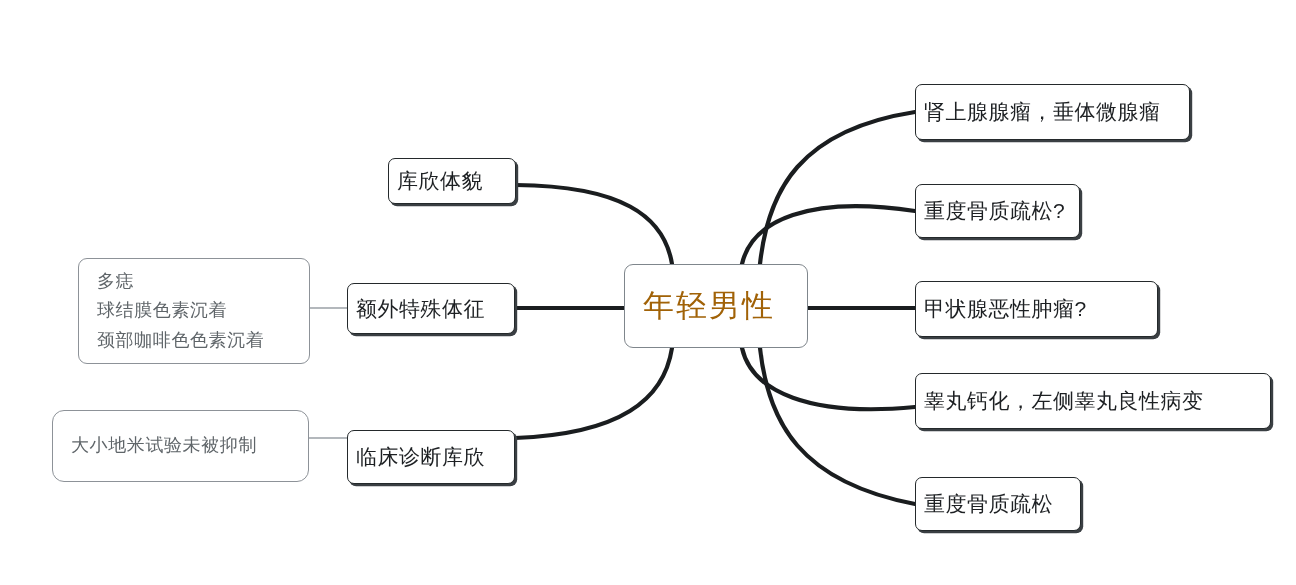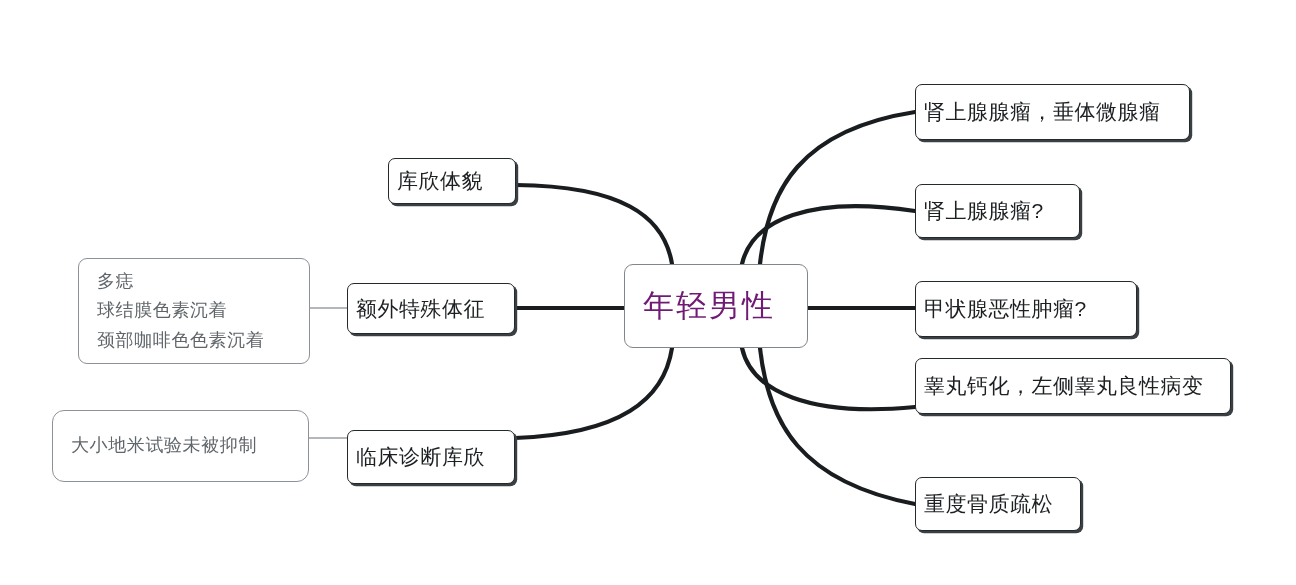--- a/index.html
+++ b/index.html
@@ -40,21 +40,21 @@
     color: #1d2023;
     box-shadow: 2.2px 2.2px 0 0 #3a3f43;
     font-size: 21px;
     letter-spacing: 0.5px;
     padding: 0 8px;
   }
   
   .node.root {
     border: 1.4px solid #7f868c;
     border-radius: 9px;
-    color: #701a75;
+    color: #a16207;
     box-shadow: none;
     font-size: 31px;
     letter-spacing: 2px;
     padding: 0 18px;
     justify-content: center;
   }
   
   .node.secondary {
     border: 1.5px solid #8d9298;
     border-radius: 12px;
@@ -132,28 +132,28 @@
 
   <div class="node secondary" style="left:52px; top:410px; width:257px; height:72px;">
     <span class="label">大小地米试验未被抑制</span>
   </div>
 
   <div class="node primary" style="left:915px; top:84px; width:275px; height:56px;">
     <span class="label">肾上腺腺瘤，垂体微腺瘤</span>
   </div>
 
   <div class="node primary" style="left:915px; top:184px; width:165px; height:54px;">
-    <span class="label">肾上腺腺瘤?</span>
+    <span class="label">重度骨质疏松?</span>
   </div>
 
-  <div class="node primary" style="left:915px; top:281px; width:222px; height:56px;">
+  <div class="node primary" style="left:915px; top:281px; width:243px; height:56px;">
     <span class="label">甲状腺恶性肿瘤?</span>
   </div>
 
-  <div class="node primary" style="left:915px; top:358px; width:316px; height:56px;">
+  <div class="node primary" style="left:915px; top:373px; width:356px; height:56px;">
     <span class="label">睾丸钙化，左侧睾丸良性病变</span>
   </div>
 
   <div class="node primary" style="left:915px; top:477px; width:166px; height:54px;">
     <span class="label">重度骨质疏松</span>
   </div>
 
 </div>
 
 </body></html>

